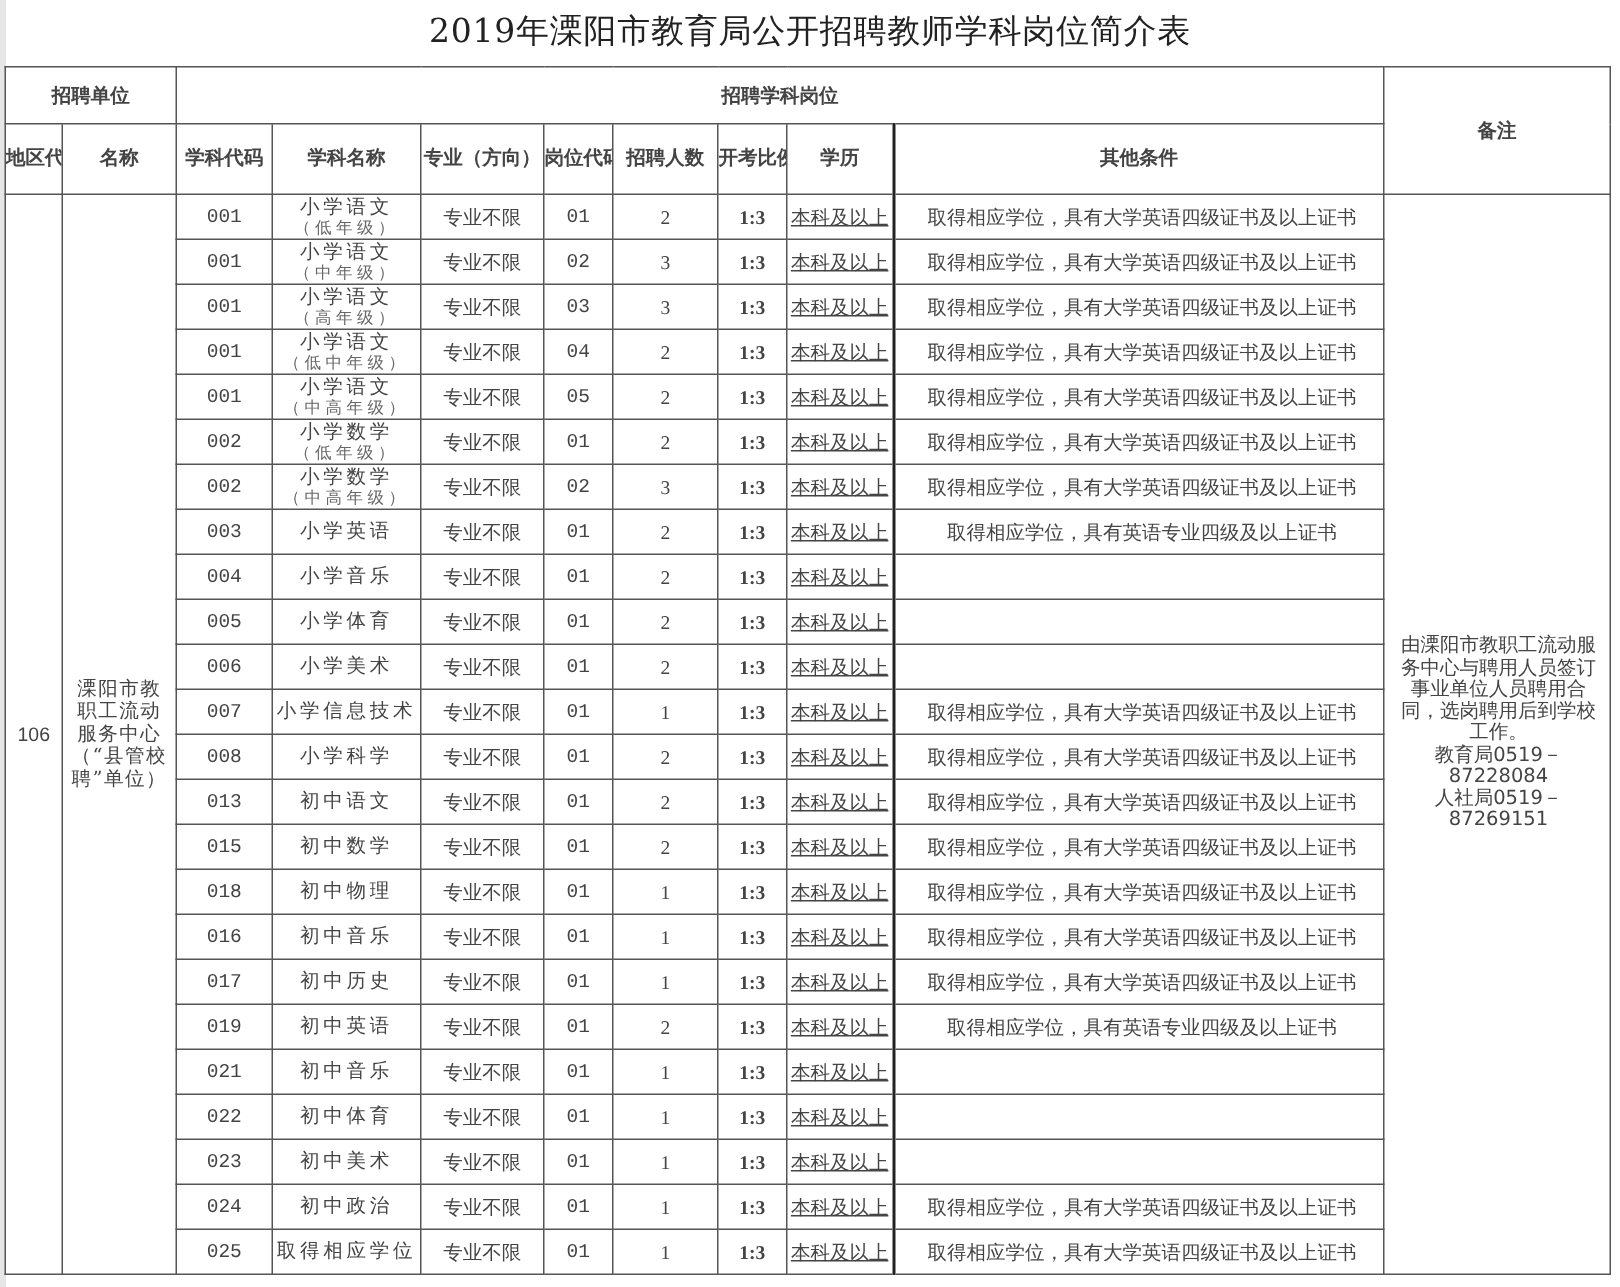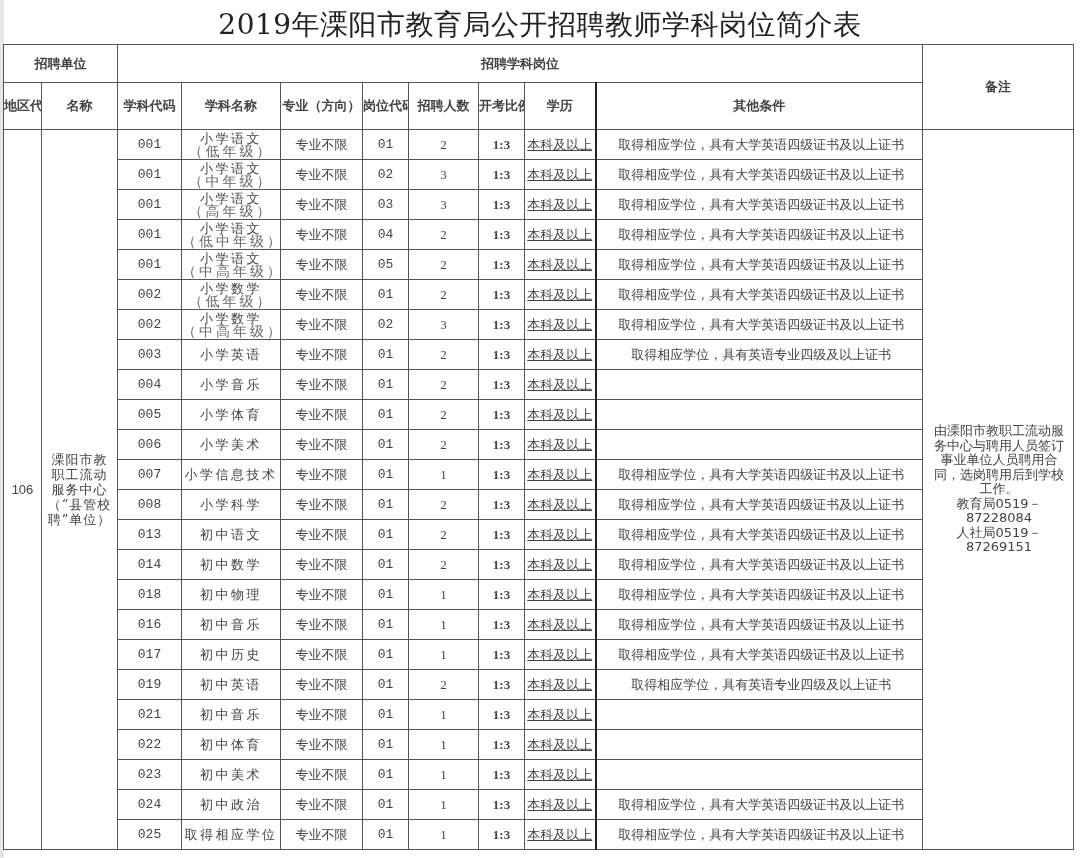--- a/index.html
+++ b/index.html
@@ -1,29 +1,29 @@
 <!DOCTYPE html>
 <html><head>
 <meta charset="utf-8">
 <style>
   html, body { margin:0; padding:0; background:#ffffff; }
   body { width:1080px; height:858px; overflow:hidden; position:relative;
          font-family:"DejaVu Serif","Liberation Serif",serif; color:#333; }
   .leftbar { position:absolute; left:0; top:0; width:4px; height:858px; background:#e6e6e6; }
   .title { position:absolute; left:0; top:6px; width:1080px; text-align:center;
-           font-size:28px; color:#222; letter-spacing:0.5px; }
+           font-size:22px; color:#222; letter-spacing:0.5px; }
   table.main { position:absolute; left:3px; top:44px; border-collapse:collapse;
                table-layout:fixed; width:1070px; }
   table.main td { border:1.3px solid #555; text-align:center; vertical-align:middle;
                   padding:0; font-size:13px; color:#444; overflow:hidden; white-space:nowrap; }
   .hdr1 td { height:37px; font-weight:bold; font-size:14px; color:#222; }
   .hdr2 td { height:46px; font-weight:bold; font-size:13px; color:#222; line-height:16px; white-space:normal; }
   .row td { height:29px; }
   .subj { font-size:12.5px; letter-spacing:2.5px; color:#555; line-height:13px; white-space:normal; }
-  .subj .sub { display:block; font-size:14px; letter-spacing:3px; color:#666; }
+  .subj .sub { display:block; font-size:11px; letter-spacing:3px; color:#666; }
   .num { font-family:"Liberation Serif","DejaVu Serif",serif; font-size:15px; color:#333; }
   .ratio { font-family:"Liberation Serif","DejaVu Serif",serif; font-size:15px; color:#333; font-weight:bold; }
   .code { font-family:"Liberation Mono","DejaVu Sans Mono",monospace; font-size:13px; color:#555;margin-top:36px; }
   .edu { font-family:"DejaVu Sans","Liberation Sans",sans-serif; font-size:13px; color:#444;text-decoration:underline; }
   .cond { text-align:center; padding-left:4px !important; font-family:Liberation Serif, serif; font-size:13px; color:#444; }
   .major { font-family:"DejaVu Sans","Liberation Sans",sans-serif; font-size:13px; color:#444; }
   .unitname { white-space:normal !important; font-size:13px; line-height:15px; color:#555; letter-spacing:1px; padding:0 4px !important; }
   .region { font-family:"Liberation Sans","DejaVu Sans",sans-serif; font-size:13px; color:#555; }
   .remark { white-space:normal !important; text-align:left; font-size:12.5px; line-height:14.5px; color:#555; padding:0 4px 0 6px !important; font-family:"DejaVu Sans","Liberation Sans",sans-serif; }
   .remark span { display:block; }
@@ -209,21 +209,21 @@
         <td class="code">013</td>
         <td class="subj"><span>初中语文</span></td>
         <td class="major">专业不限</td>
         <td class="code">01</td>
         <td class="num">2</td>
         <td class="ratio">1:3</td>
         <td class="edu">本科及以上</td>
         <td class="cond cond-divider">取得相应学位，具有大学英语四级证书及以上证书</td>
       </tr>
       <tr class="row">
-        <td class="code">014</td>
+        <td class="code">015</td>
         <td class="subj"><span>初中数学</span></td>
         <td class="major">专业不限</td>
         <td class="code">01</td>
         <td class="num">2</td>
         <td class="ratio">1:3</td>
         <td class="edu">本科及以上</td>
         <td class="cond cond-divider">取得相应学位，具有大学英语四级证书及以上证书</td>
       </tr>
       <tr class="row">
         <td class="code">018</td>

